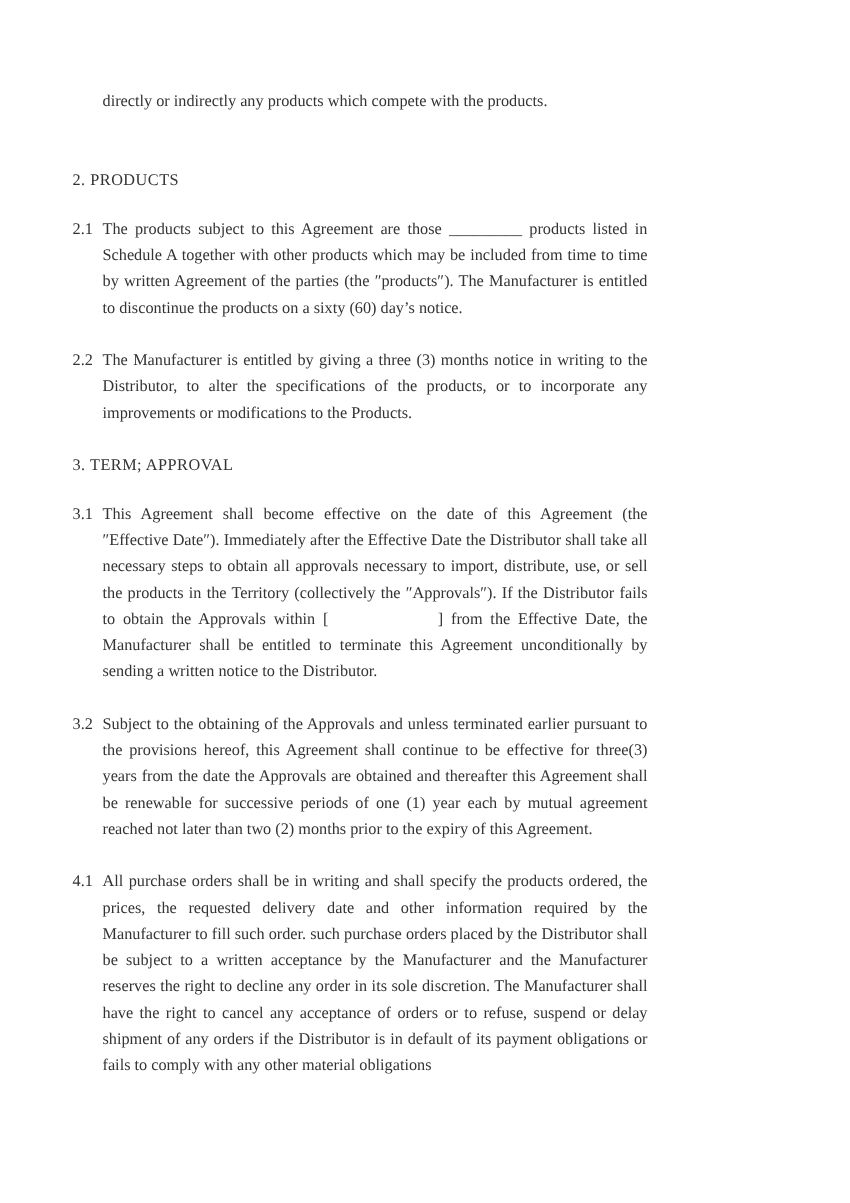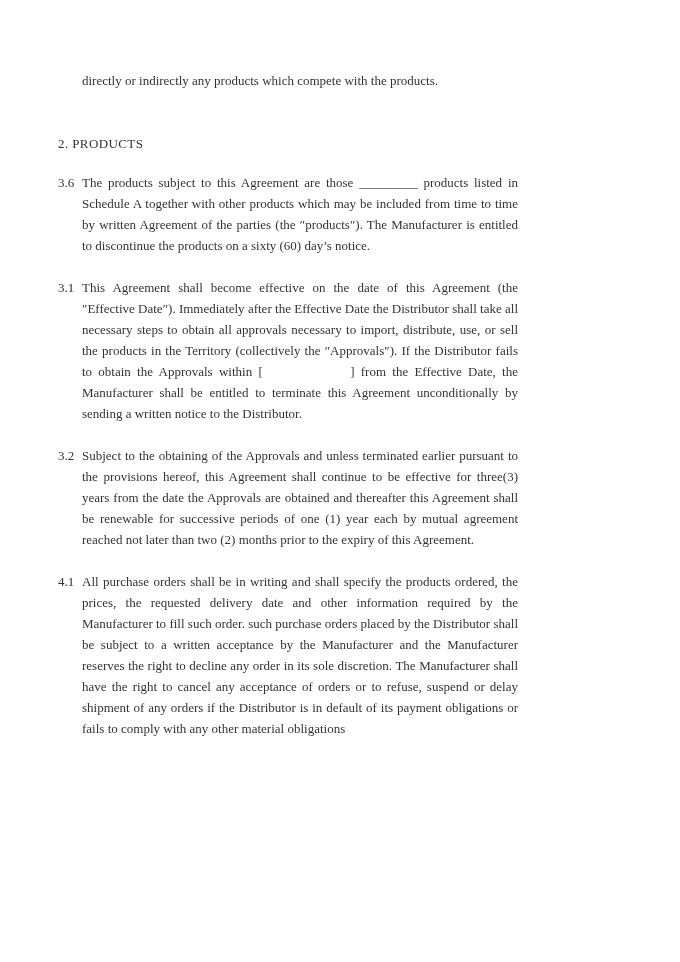--- a/index.html
+++ b/index.html
@@ -42,23 +42,25 @@
 </style>
 </head>
 <body>
 
 <div class="page">
 
   <p class="cont">directly or indirectly any products which compete with the products.</p>
 
   <h2 class="heading">2. PRODUCTS</h2>
 
-  <p class="clause"><span class="clause-num">3.6</span><span class="clause-text">The products subject to this Agreement are those _________ products listed in Schedule A together with other products which may be included from time to time by written Agreement of the parties (the ″products″). The Manufacturer is entitled to discontinue the products on a sixty (60) day’s notice.</span></p>
+  <p class="clause"><span class="clause-num">2.1</span><span class="clause-text">The products subject to this Agreement are those _________ products listed in Schedule A together with other products which may be included from time to time by written Agreement of the parties (the ″products″). The Manufacturer is entitled to discontinue the products on a sixty (60) day’s notice.</span></p>
 
+  <p class="clause"><span class="clause-num">2.2</span><span class="clause-text">The Manufacturer is entitled by giving a three (3) months notice in writing to the Distributor, to alter the specifications of the products, or to incorporate any improvements or modifications to the Products.</span></p>
 
+  <h2 class="heading">3. TERM; APPROVAL</h2>
 
   <p class="clause"><span class="clause-num">3.1</span><span class="clause-text">This Agreement shall become effective on the date of this Agreement (the ″Effective Date″). Immediately after the Effective Date the Distributor shall take all necessary steps to obtain all approvals necessary to import, distribute, use, or sell the products in the Territory (collectively the ″Approvals″). If the Distributor fails to obtain the Approvals within [&nbsp;&nbsp;&nbsp;&nbsp;&nbsp;&nbsp;&nbsp;&nbsp;&nbsp;&nbsp;&nbsp;&nbsp;&nbsp;&nbsp;] from the Effective Date, the Manufacturer shall be entitled to terminate this Agreement unconditionally by sending a written notice to the Distributor.</span></p>
 
   <p class="clause"><span class="clause-num">3.2</span><span class="clause-text">Subject to the obtaining of the Approvals and unless terminated earlier pursuant to the provisions hereof, this Agreement shall continue to be effective for three(3) years from the date the Approvals are obtained and thereafter this Agreement shall be renewable for successive periods of one (1) year each by mutual agreement reached not later than two (2) months prior to the expiry of this Agreement.</span></p>
 
 
   <p class="clause"><span class="clause-num">4.1</span><span class="clause-text">All purchase orders shall be in writing and shall specify the products ordered, the prices, the requested delivery date and other information required by the Manufacturer to fill such order. such purchase orders placed by the Distributor shall be subject to a written acceptance by the Manufacturer and the Manufacturer reserves the right to decline any order in its sole discretion. The Manufacturer shall have the right to cancel any acceptance of orders or to refuse, suspend or delay shipment of any orders if the Distributor is in default of its payment obligations or fails to comply with any other material obligations</span></p>
 
 </div>
 

